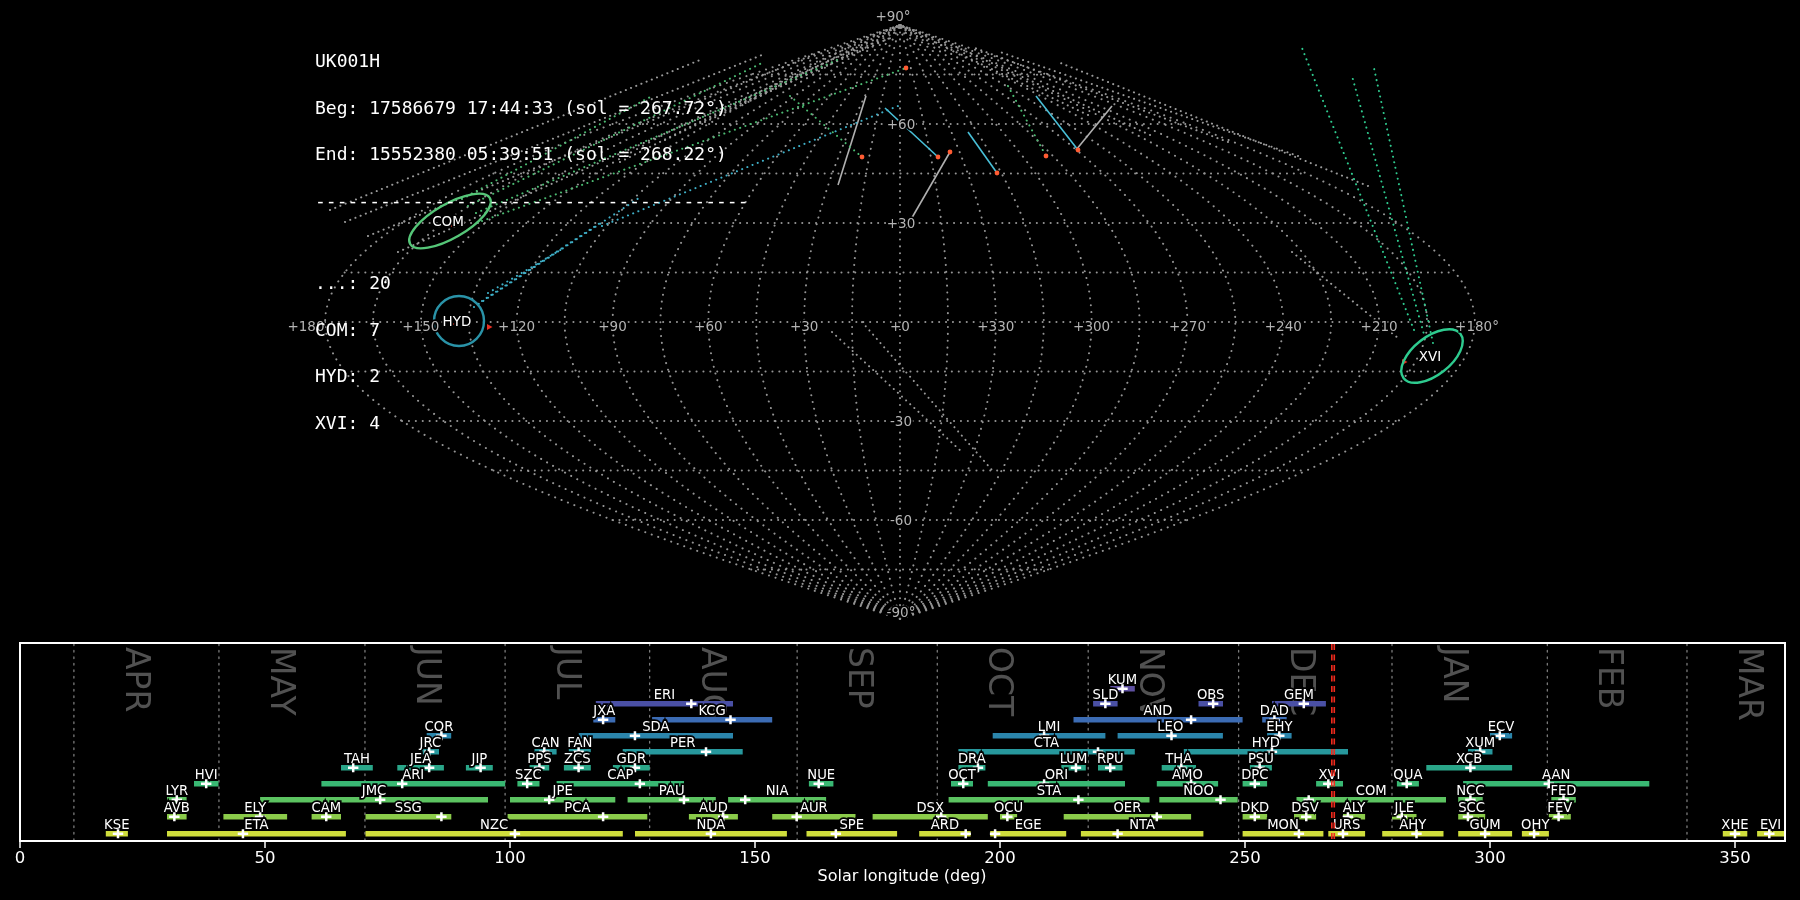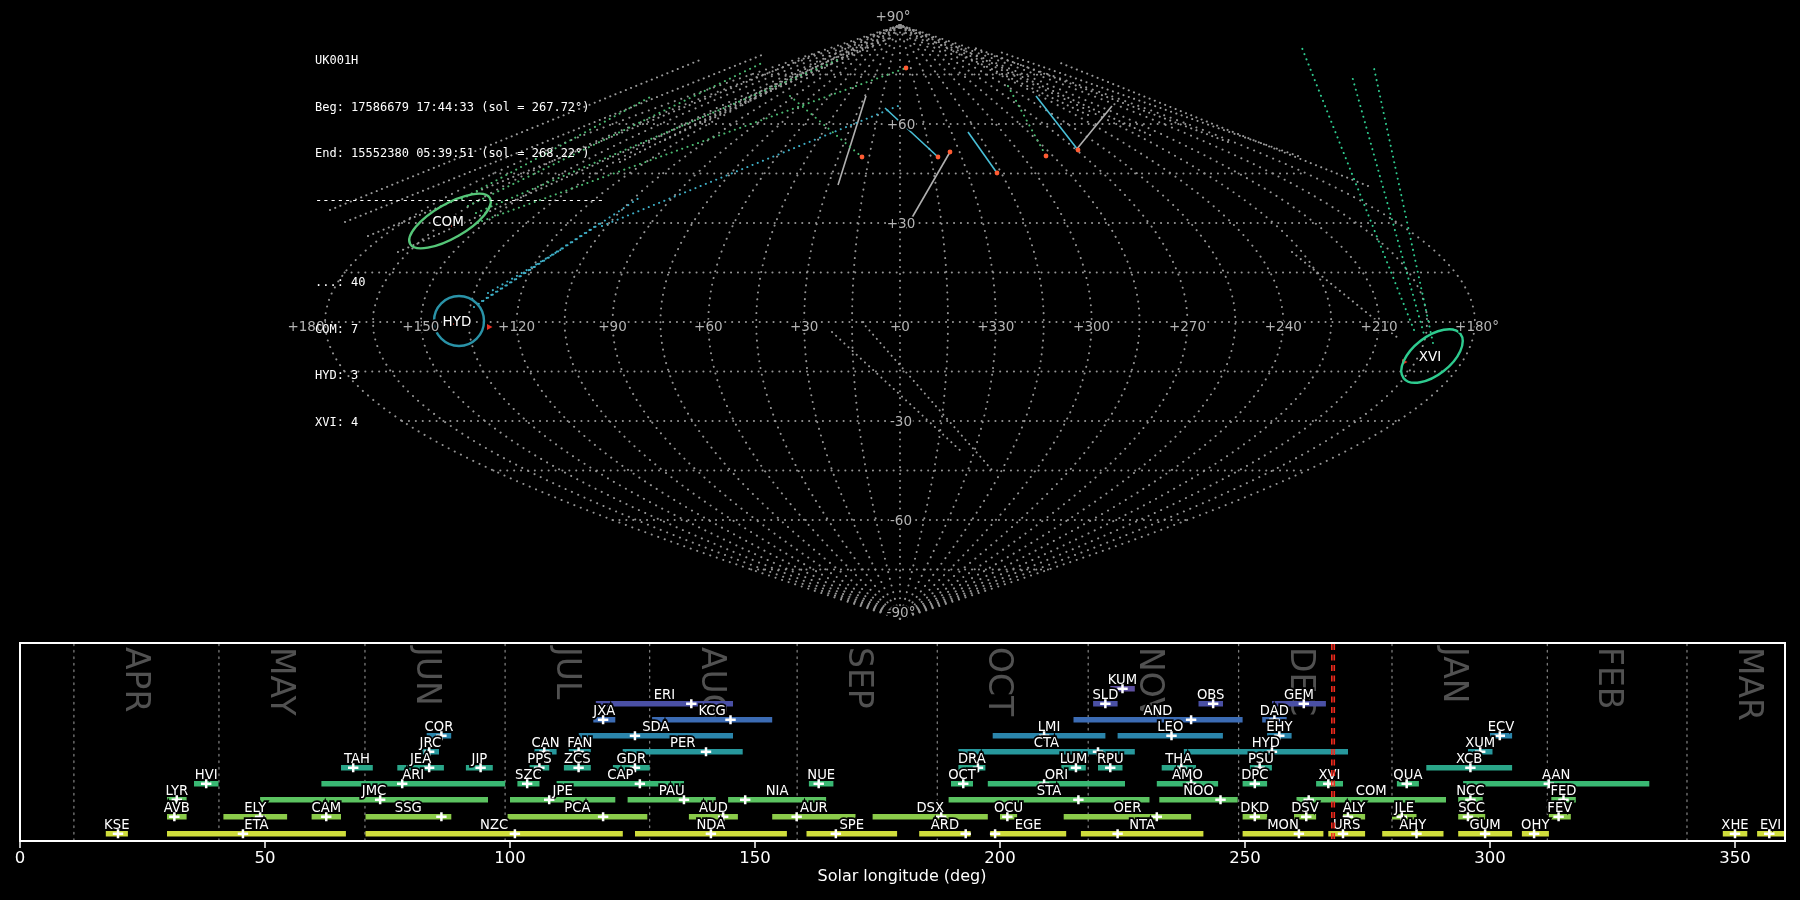--- a/index.html
+++ b/index.html
@@ -1,37 +1,37 @@
 <!DOCTYPE html>
 <html><head>
 <meta charset="utf-8">
 <style>
   html,body{margin:0;padding:0;background:#000;}
   .stage{position:relative;width:1800px;height:900px;background:#000;overflow:hidden;}
   svg text{font-family:"DejaVu Sans","Liberation Sans",sans-serif;}
   .header{
     position:absolute;left:315px;top:22px;z-index:5;
     font-family:"DejaVu Sans Mono","Liberation Mono",monospace;
-    font-size:12px;line-height:15.5px;color:#fff;white-space:pre;
+    font-size:18px;line-height:15.5px;color:#fff;white-space:pre;
   }
   .header .gap{height:5px;}
 </style>
 </head>
 <body>
 
 <div class="stage">
   <div class="header">
     <div>UK001H</div>
     <div>Beg: 17586679 17:44:33 (sol = 267.72°)</div>
     <div>End: 15552380 05:39:51 (sol = 268.22°)</div>
     <div>----------------------------------------</div>
     <div class="gap"></div>
-    <div>...: 40</div>
+    <div>...: 20</div>
     <div>COM: 7</div>
-    <div>HYD: 3</div>
+    <div>HYD: 2</div>
     <div>XVI: 4</div>
   </div>
   <svg id="plot" width="1800" height="900" viewBox="0 0 1800 900">
       <polyline points="900.0,619.0 869.9,609.1 839.9,599.2 810.1,589.3 780.5,579.4 751.2,569.5 722.3,559.6 693.9,549.7 666.1,539.8 639.0,529.9 612.5,520.0 586.8,510.1 562.0,500.2 538.1,490.3 515.2,480.4 493.4,470.5 472.7,460.6 453.1,450.7 434.8,440.8 417.8,430.9 402.0,421.0 387.7,411.1 374.7,401.2 363.2,391.3 353.1,381.4 344.6,371.5 337.6,361.6 332.1,351.7 328.1,341.8 325.8,331.9 325.0,322.0 325.8,312.1 328.1,302.2 332.1,292.3 337.6,282.4 344.6,272.5 353.1,262.6 363.2,252.7 374.7,242.8 387.7,232.9 402.0,223.0 417.8,213.1 434.8,203.2 453.1,193.3 472.7,183.4 493.4,173.5 515.2,163.6 538.1,153.7 562.0,143.8 586.8,133.9 612.5,124.0 639.0,114.1 666.1,104.2 693.9,94.3 722.3,84.4 751.2,74.5 780.5,64.6 810.1,54.7 839.9,44.8 869.9,34.9 900.0,25.0" stroke-dasharray="0.1 6.8" stroke-linecap="round" stroke-width="2" stroke="#949494" fill="none"></polyline>
       <polyline points="900.0,619.0 872.4,609.1 844.9,599.2 817.5,589.3 790.4,579.4 763.6,569.5 737.1,559.6 711.1,549.7 685.6,539.8 660.7,529.9 636.5,520.0 612.9,510.1 590.2,500.2 568.3,490.3 547.3,480.4 527.3,470.5 508.3,460.6 490.4,450.7 473.6,440.8 458.0,430.9 443.5,421.0 430.4,411.1 418.5,401.2 407.9,391.3 398.7,381.4 390.9,371.5 384.4,361.6 379.4,351.7 375.8,341.8 373.6,331.9 372.9,322.0 373.6,312.1 375.8,302.2 379.4,292.3 384.4,282.4 390.9,272.5 398.7,262.6 407.9,252.7 418.5,242.8 430.4,232.9 443.5,223.0 458.0,213.1 473.6,203.2 490.4,193.3 508.3,183.4 527.3,173.5 547.3,163.6 568.3,153.7 590.2,143.8 612.9,133.9 636.5,124.0 660.7,114.1 685.6,104.2 711.1,94.3 737.1,84.4 763.6,74.5 790.4,64.6 817.5,54.7 844.9,44.8 872.4,34.9 900.0,25.0" stroke-dasharray="0.1 6.8" stroke-linecap="round" stroke-width="2" stroke="#949494" fill="none"></polyline>
       <polyline points="900.0,619.0 874.9,609.1 849.9,599.2 825.0,589.3 800.4,579.4 776.0,569.5 751.9,559.6 728.3,549.7 705.1,539.8 682.5,529.9 660.4,520.0 639.0,510.1 618.4,500.2 598.5,490.3 579.4,480.4 561.2,470.5 543.9,460.6 527.6,450.7 512.3,440.8 498.1,430.9 485.0,421.0 473.1,411.1 462.3,401.2 452.7,391.3 444.3,381.4 437.2,371.5 431.3,361.6 426.7,351.7 423.5,341.8 421.5,331.9 420.8,322.0 421.5,312.1 423.5,302.2 426.7,292.3 431.3,282.4 437.2,272.5 444.3,262.6 452.7,252.7 462.3,242.8 473.1,232.9 485.0,223.0 498.1,213.1 512.3,203.2 527.6,193.3 543.9,183.4 561.2,173.5 579.4,163.6 598.5,153.7 618.4,143.8 639.0,133.9 660.4,124.0 682.5,114.1 705.1,104.2 728.3,94.3 751.9,84.4 776.0,74.5 800.4,64.6 825.0,54.7 849.9,44.8 874.9,34.9 900.0,25.0" stroke-dasharray="0.1 6.8" stroke-linecap="round" stroke-width="2" stroke="#949494" fill="none"></polyline>
       <polyline points="900.0,619.0 877.4,609.1 854.9,599.2 832.5,589.3 810.3,579.4 788.4,569.5 766.7,559.6 745.5,549.7 724.6,539.8 704.2,529.9 684.4,520.0 665.1,510.1 646.5,500.2 628.6,490.3 611.4,480.4 595.1,470.5 579.5,460.6 564.9,450.7 551.1,440.8 538.3,430.9 526.5,421.0 515.8,411.1 506.0,401.2 497.4,391.3 489.9,381.4 483.4,371.5 478.2,361.6 474.1,351.7 471.1,341.8 469.3,331.9 468.8,322.0 469.3,312.1 471.1,302.2 474.1,292.3 478.2,282.4 483.4,272.5 489.9,262.6 497.4,252.7 506.0,242.8 515.8,232.9 526.5,223.0 538.3,213.1 551.1,203.2 564.9,193.3 579.5,183.4 595.1,173.5 611.4,163.6 628.6,153.7 646.5,143.8 665.1,133.9 684.4,124.0 704.2,114.1 724.6,104.2 745.5,94.3 766.7,84.4 788.4,74.5 810.3,64.6 832.5,54.7 854.9,44.8 877.4,34.9 900.0,25.0" stroke-dasharray="0.1 6.8" stroke-linecap="round" stroke-width="2" stroke="#949494" fill="none"></polyline>
       <polyline points="900.0,619.0 879.9,609.1 859.9,599.2 840.0,589.3 820.3,579.4 800.8,569.5 781.5,559.6 762.6,549.7 744.1,539.8 726.0,529.9 708.3,520.0 691.2,510.1 674.7,500.2 658.8,490.3 643.5,480.4 628.9,470.5 615.1,460.6 602.1,450.7 589.9,440.8 578.5,430.9 568.0,421.0 558.4,411.1 549.8,401.2 542.1,391.3 535.4,381.4 529.7,371.5 525.0,361.6 521.4,351.7 518.8,341.8 517.2,331.9 516.7,322.0 517.2,312.1 518.8,302.2 521.4,292.3 525.0,282.4 529.7,272.5 535.4,262.6 542.1,252.7 549.8,242.8 558.4,232.9 568.0,223.0 578.5,213.1 589.9,203.2 602.1,193.3 615.1,183.4 628.9,173.5 643.5,163.6 658.8,153.7 674.7,143.8 691.2,133.9 708.3,124.0 726.0,114.1 744.1,104.2 762.6,94.3 781.5,84.4 800.8,74.5 820.3,64.6 840.0,54.7 859.9,44.8 879.9,34.9 900.0,25.0" stroke-dasharray="0.1 6.8" stroke-linecap="round" stroke-width="2" stroke="#949494" fill="none"></polyline>
       <polyline points="900.0,619.0 882.4,609.1 864.9,599.2 847.5,589.3 830.3,579.4 813.2,569.5 796.4,559.6 779.8,549.7 763.6,539.8 747.7,529.9 732.3,520.0 717.3,510.1 702.8,500.2 688.9,490.3 675.6,480.4 662.8,470.5 650.7,460.6 639.3,450.7 628.6,440.8 618.7,430.9 609.5,421.0 601.1,411.1 593.6,401.2 586.9,391.3 581.0,381.4 576.0,371.5 571.9,361.6 568.7,351.7 566.4,341.8 565.0,331.9 564.6,322.0 565.0,312.1 566.4,302.2 568.7,292.3 571.9,282.4 576.0,272.5 581.0,262.6 586.9,252.7 593.6,242.8 601.1,232.9 609.5,223.0 618.7,213.1 628.6,203.2 639.3,193.3 650.7,183.4 662.8,173.5 675.6,163.6 688.9,153.7 702.8,143.8 717.3,133.9 732.3,124.0 747.7,114.1 763.6,104.2 779.8,94.3 796.4,84.4 813.2,74.5 830.3,64.6 847.5,54.7 864.9,44.8 882.4,34.9 900.0,25.0" stroke-dasharray="0.1 6.8" stroke-linecap="round" stroke-width="2" stroke="#949494" fill="none"></polyline>
       <polyline points="900.0,619.0 885.0,609.1 869.9,599.2 855.0,589.3 840.2,579.4 825.6,569.5 811.2,559.6 797.0,549.7 783.1,539.8 769.5,529.9 756.3,520.0 743.4,510.1 731.0,500.2 719.1,490.3 707.6,480.4 696.7,470.5 686.3,460.6 676.6,450.7 667.4,440.8 658.9,430.9 651.0,421.0 643.8,411.1 637.4,401.2 631.6,391.3 626.6,381.4 622.3,371.5 618.8,361.6 616.0,351.7 614.1,341.8 612.9,331.9 612.5,322.0 612.9,312.1 614.1,302.2 616.0,292.3 618.8,282.4 622.3,272.5 626.6,262.6 631.6,252.7 637.4,242.8 643.8,232.9 651.0,223.0 658.9,213.1 667.4,203.2 676.6,193.3 686.3,183.4 696.7,173.5 707.6,163.6 719.1,153.7 731.0,143.8 743.4,133.9 756.3,124.0 769.5,114.1 783.1,104.2 797.0,94.3 811.2,84.4 825.6,74.5 840.2,64.6 855.0,54.7 869.9,44.8 885.0,34.9 900.0,25.0" stroke-dasharray="0.1 6.8" stroke-linecap="round" stroke-width="2" stroke="#949494" fill="none"></polyline>

